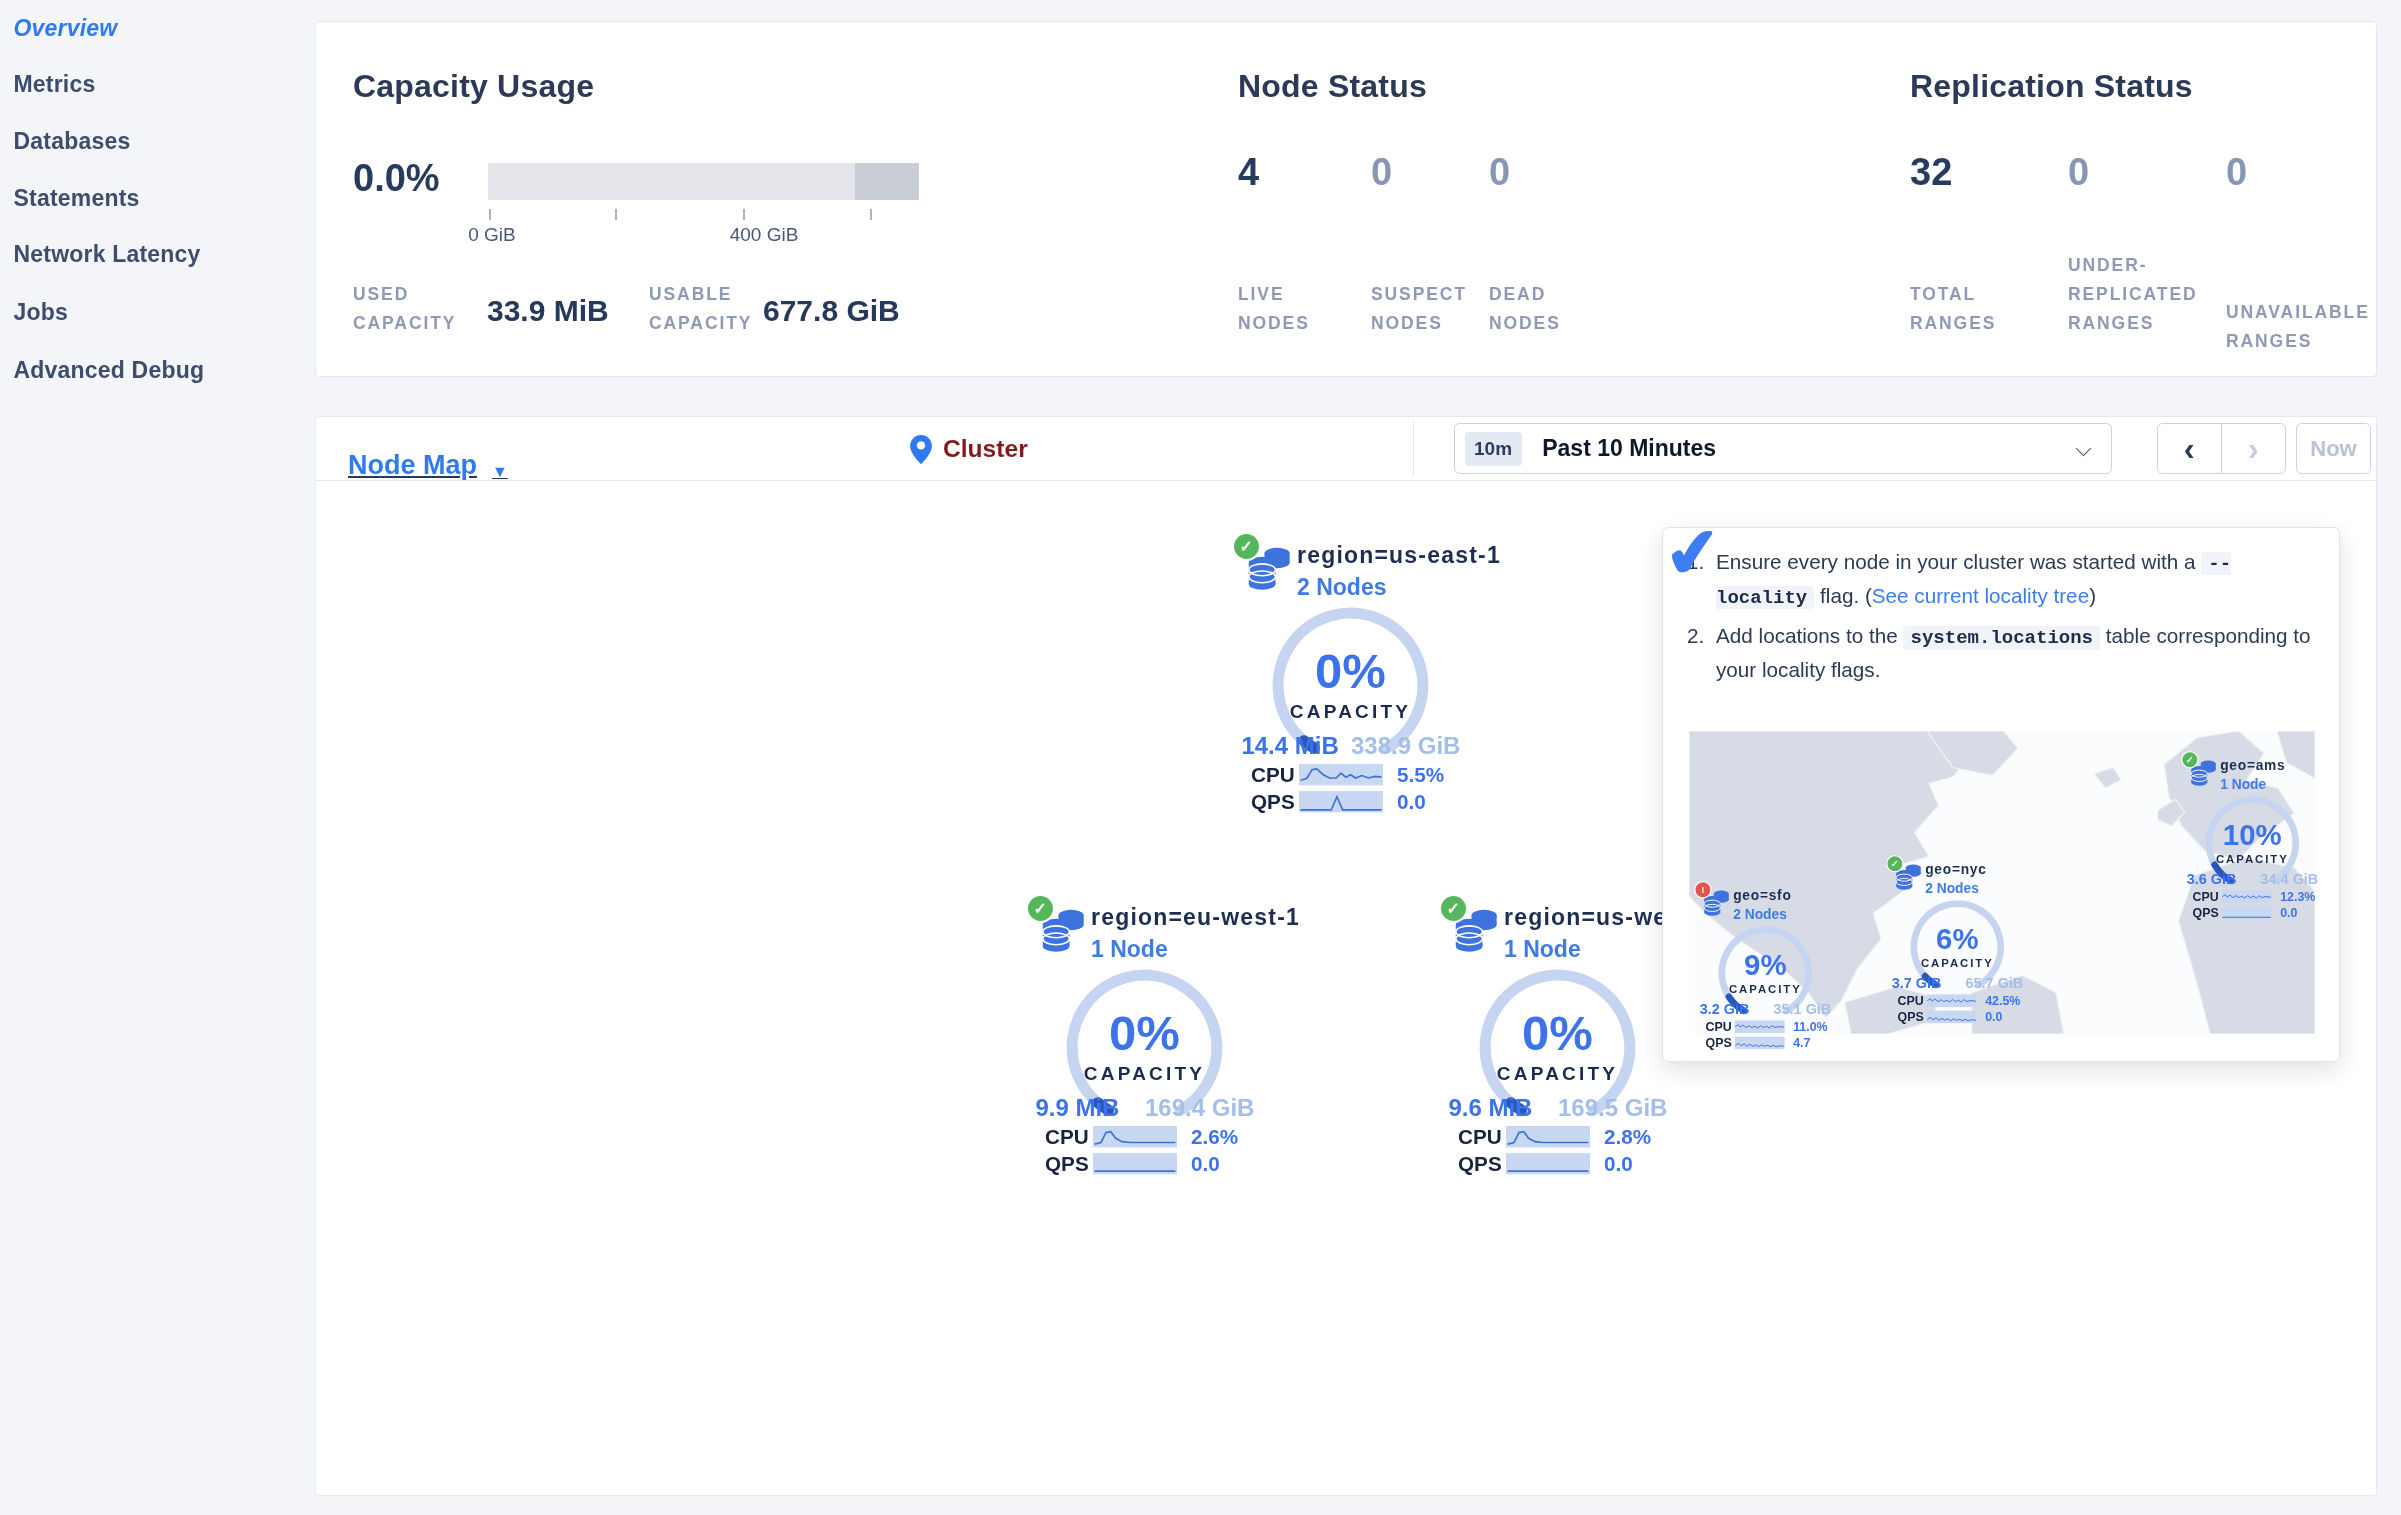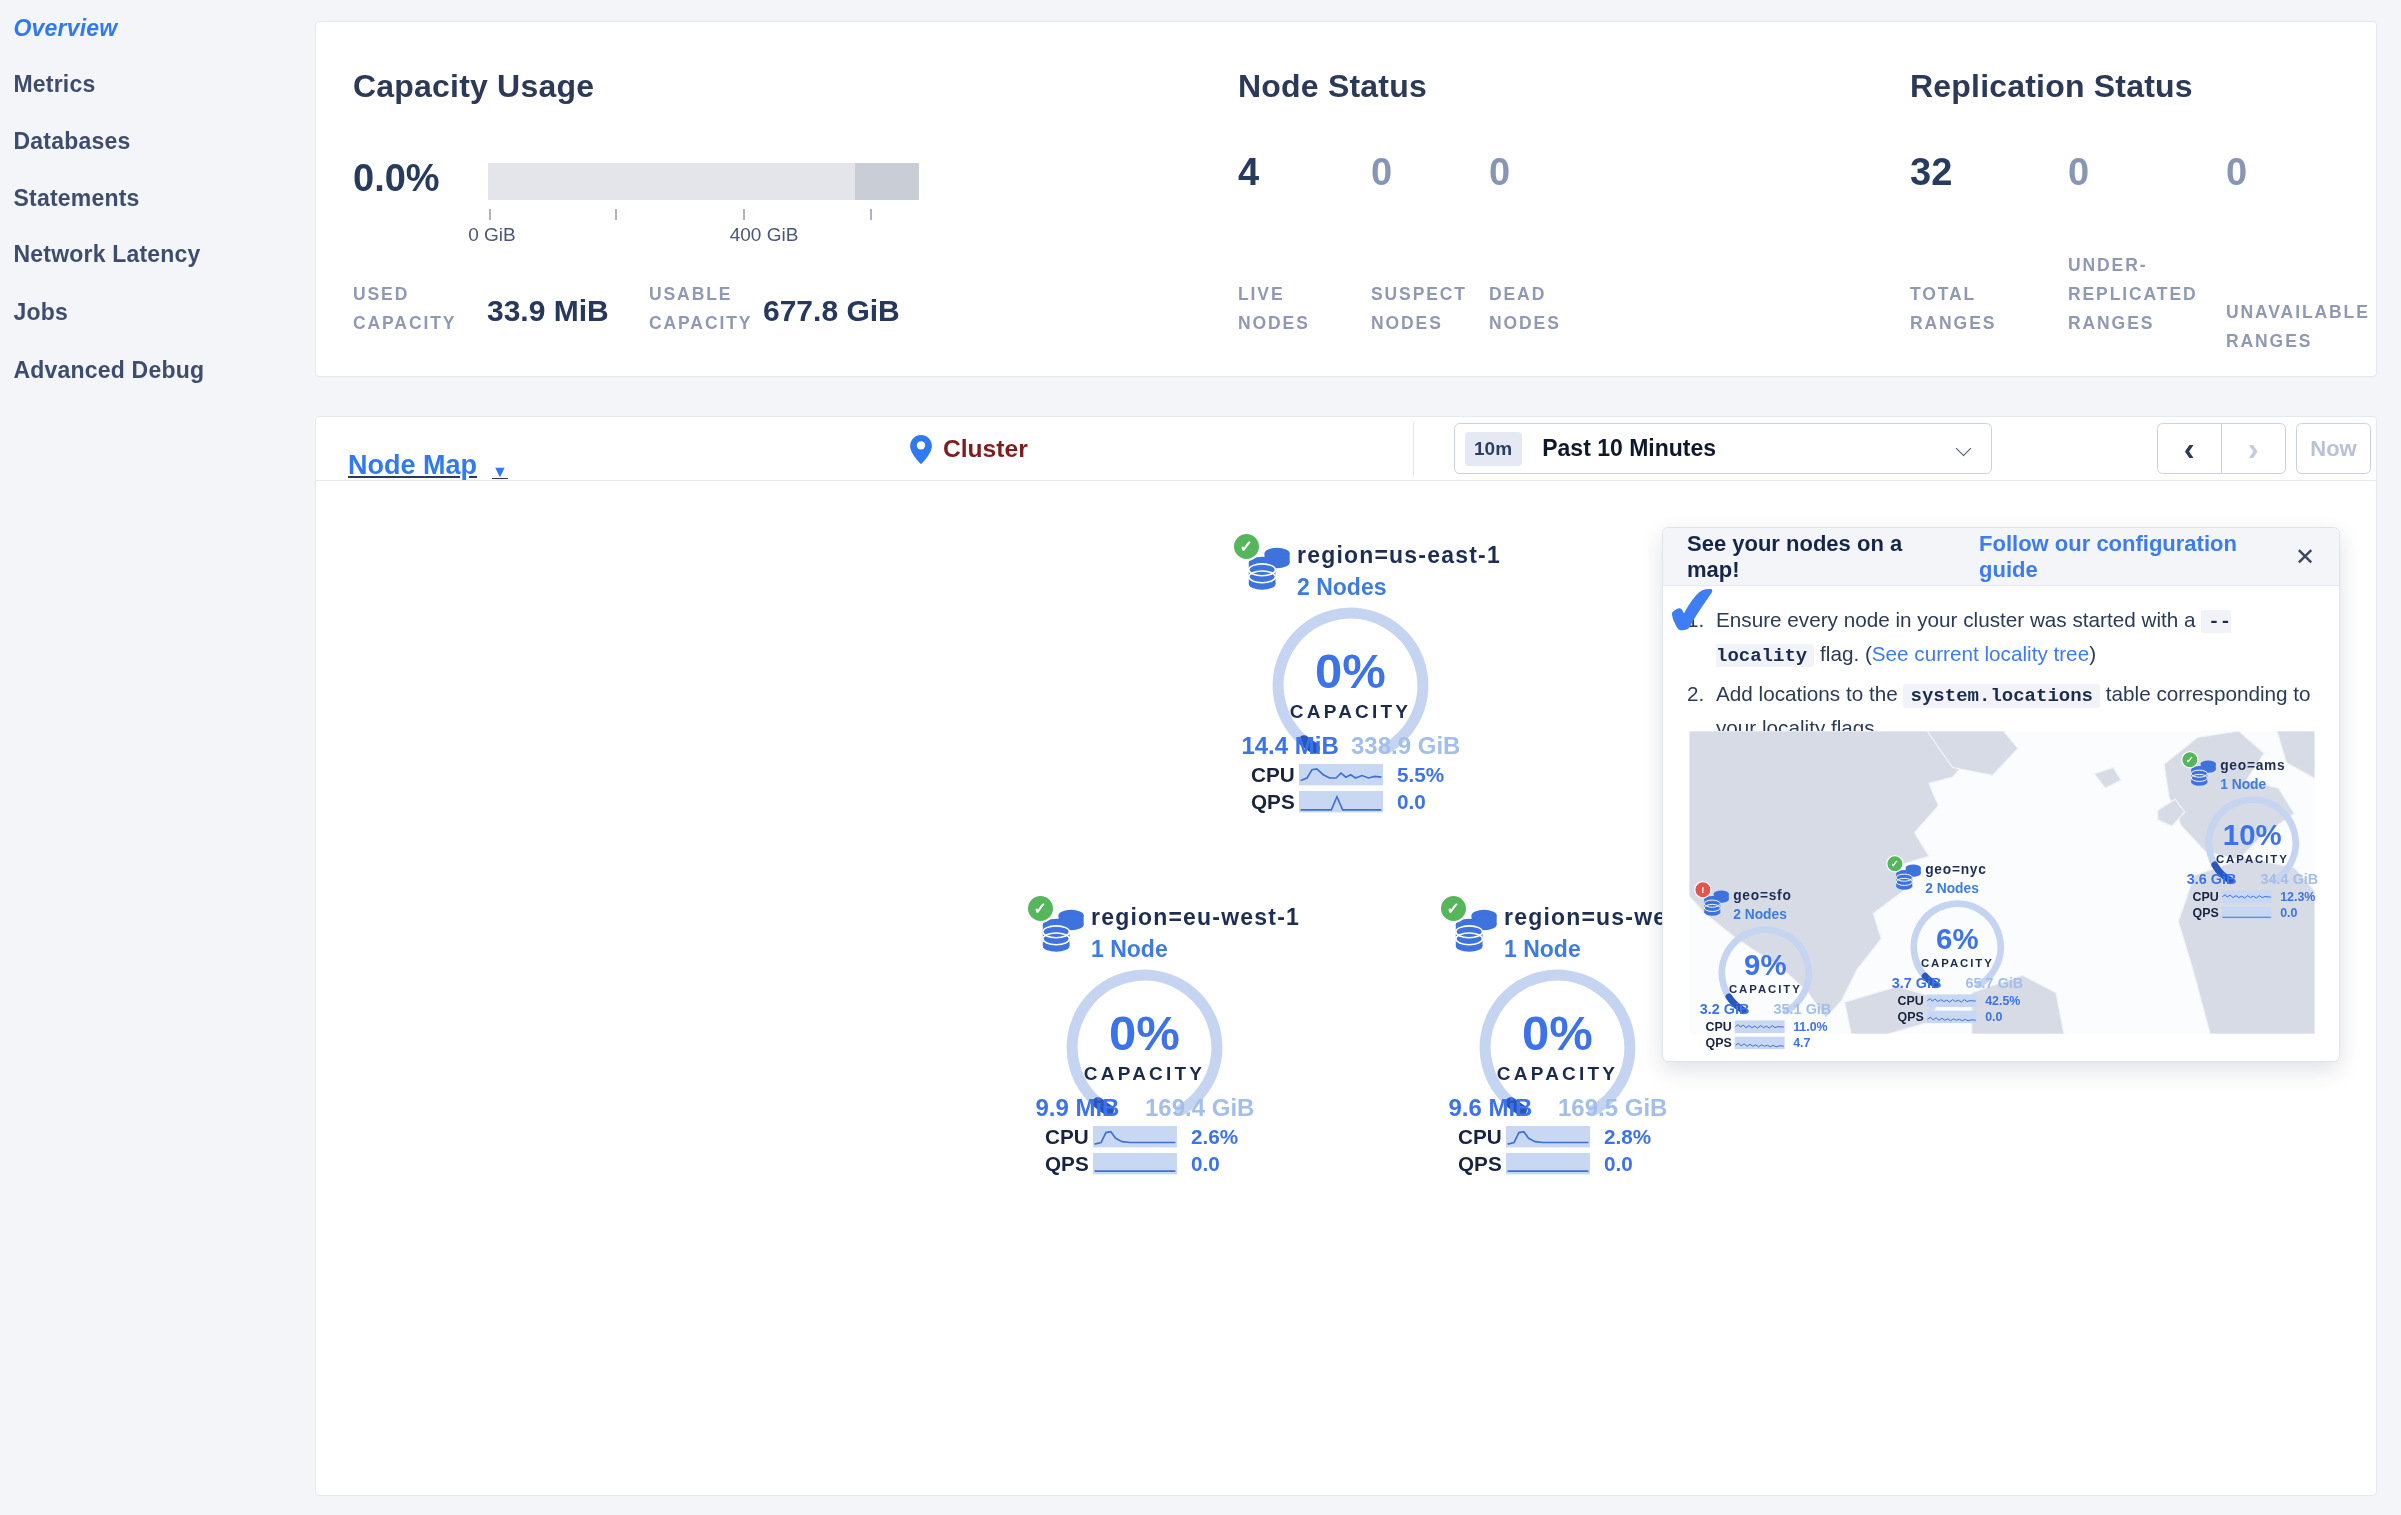--- a/index.html
+++ b/index.html
@@ -44,21 +44,21 @@
   
   .toolbar { position:absolute; left:0; top:0; width:100%; height:64px; border-bottom:0.8px solid #e7e9ef; }
   .view-dd { position:absolute; left:32px; top:0; height:64px; display:flex; align-items:flex-end; gap:15px; cursor:pointer;text-decoration:underline; }
   .view-dd .label { font-size:27px; font-weight:600; color:#2f7af0; }
   .view-dd .caret { font-size:16px; color:#2f7af0; padding-top:3.2px; }
   .breadcrumb { position:absolute; left:594px; top:0; height:64px; display:flex; align-items:center; gap:11px; }
   .breadcrumb .crumb-label { font-size:24.6px; font-weight:600; color:#7f1d1d; }
   .tb-divider { position:absolute; left:1097px; top:4.8px; height:54px; width:0.8px; background:#e1e5ed; }
 
   .time-selector {
-    position:absolute; left:1138px; top:6.4px; width:538px; height:51px;
+    position:absolute; left:1138px; top:6.4px; width:658px; height:51px;
     border:0.8px solid #c9d2e2; border-radius:5.6px; background:#fff;
     display:flex; align-items:center; cursor:pointer;
   }
   .time-badge {
     margin-left:9.5px; background:#e4e9f4; border-radius:4px; padding:6.4px 9.5px;
     font-size:19px; font-weight:700; color:#2c3f63;
   }
   .time-label { margin-left:20.7px; font-size:23px; font-weight:600; color:#0f172a; }
   .dd-chevron {
     position:absolute; right:22px; top:19px; width:11px; height:11px;
@@ -356,25 +356,20 @@
         <span class="mlabel">QPS</span>
         <svg class="spark" viewBox="0 0 104 26" preserveAspectRatio="none">
             <rect class="spark-bg" width="104" height="26"></rect>
             <path class="spark-line" d="M2 22 L102 22"></path>
           </svg>
         <span class="mval">0.0</span>
       </div>
     </div>
 
     <div class="popup">
-      <div class="popup-head">
-        <span class="popup-title">See your nodes on a map!</span>
-        <a class="popup-link">Follow our configuration guide</a>
-        <span class="popup-close"></span>
-      </div>
       <div class="popup-body">
         <span class="bigcheck"></span>
         <div class="step">
           <span class="stepnum">1.</span>
           <span class="steptext">
             <span>Ensure every node in your cluster was started with a </span><code>--locality</code><span> flag. (</span><a>See current locality tree</a><span>)</span>
           </span>
         </div>
         <div class="step">
           <span class="stepnum">2.</span>

